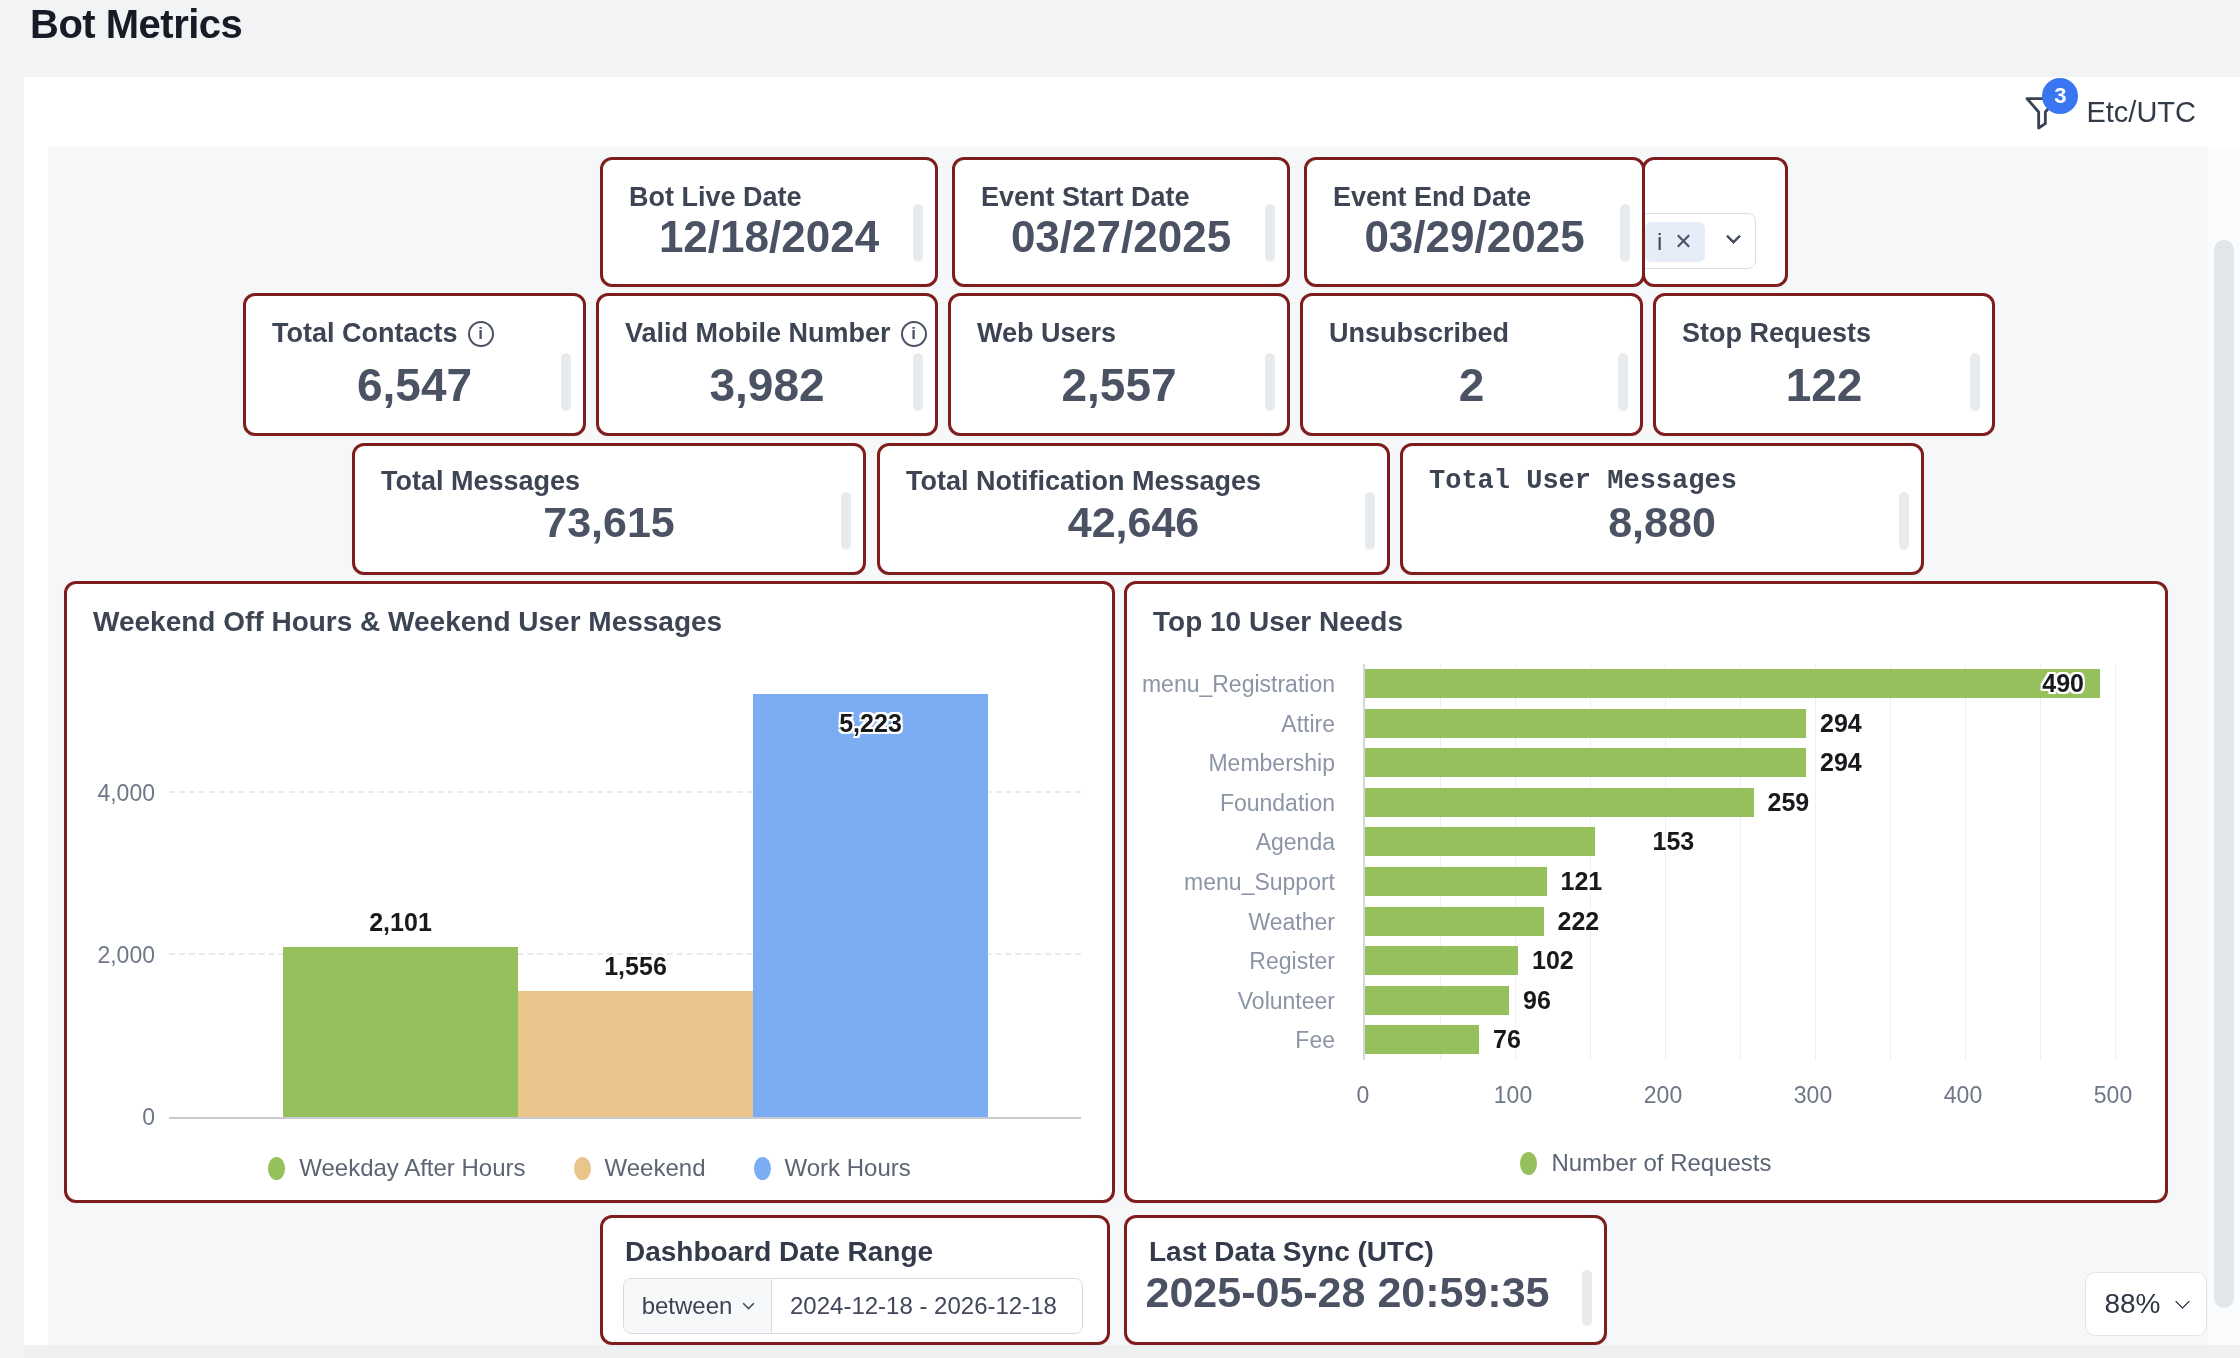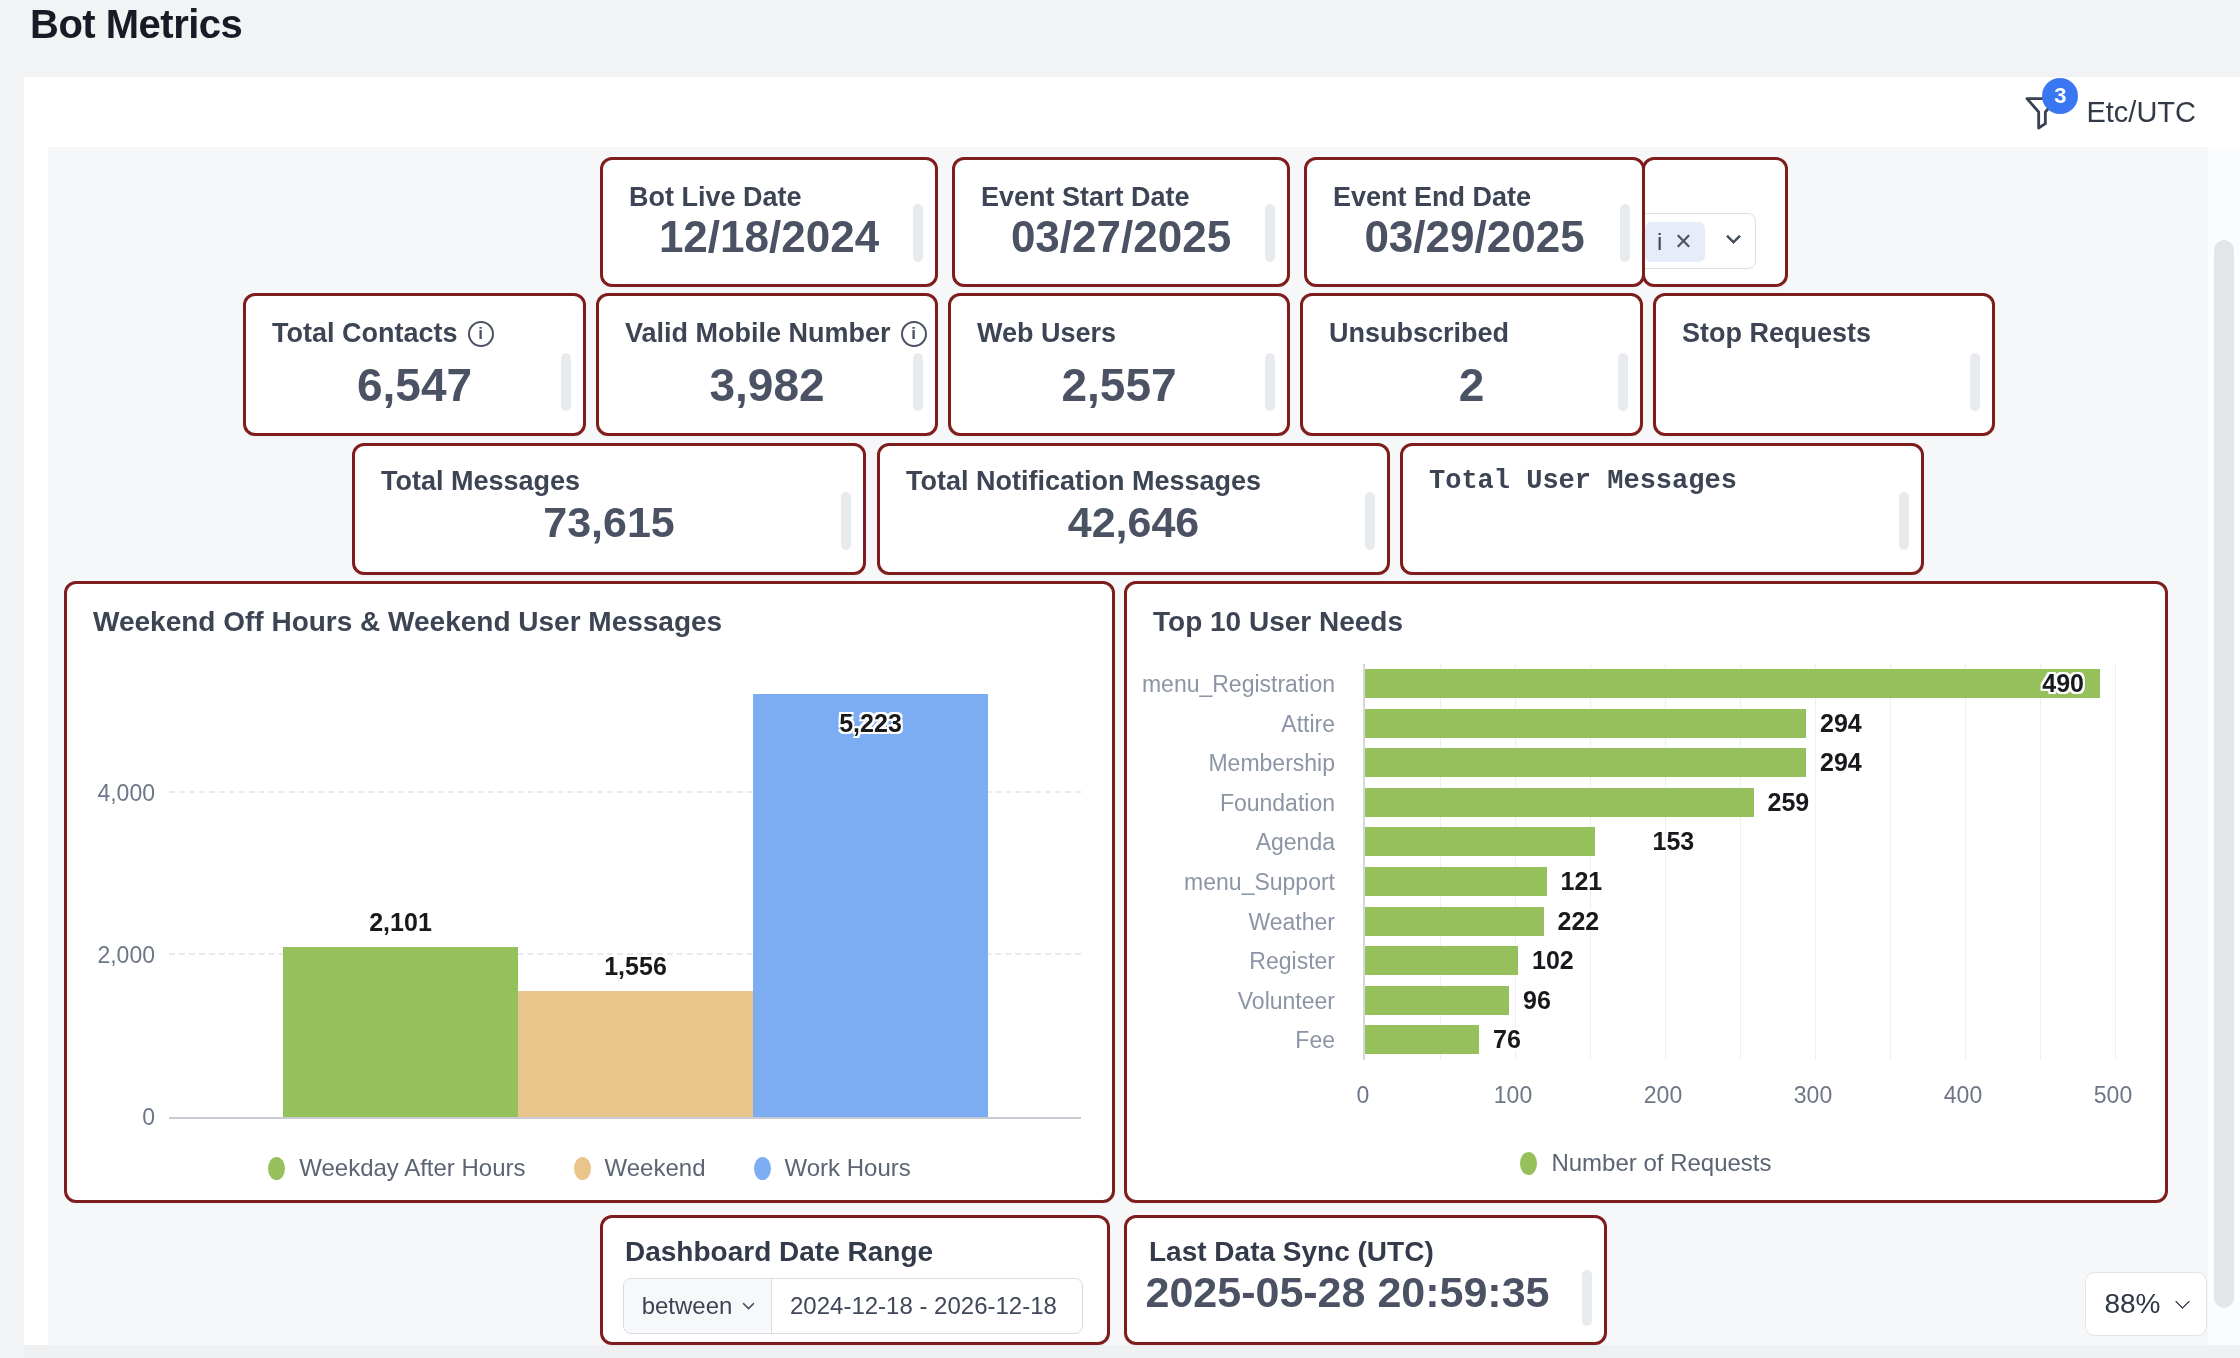--- a/index.html
+++ b/index.html
@@ -149,35 +149,37 @@
   <div class="card-label">
       <span>Unsubscribed</span>
     </div>
   <div class="card-value metric-value">2</div>
   <div class="pill"></div>
 </div>
 <div class="card" style="left:1653px; top:293px; width:342px; height:143px;">
   <div class="card-label">
       <span>Stop Requests</span>
     </div>
+  <div class="card-value metric-value">122</div>
   <div class="pill"></div>
 </div>
 
 <div class="card" style="left:352px; top:443px; width:514px; height:132px;">
   <div class="card-label" style="top:20px;">Total Messages</div>
   <div class="card-value msg-value">73,615</div>
   <div class="pill"></div>
 </div>
 <div class="card" style="left:877px; top:443px; width:513px; height:132px;">
   <div class="card-label" style="top:20px;">Total Notification Messages</div>
   <div class="card-value msg-value">42,646</div>
   <div class="pill"></div>
 </div>
 <div class="card" style="left:1400px; top:443px; width:524px; height:132px;">
   <div class="card-label" style="top:20px;font-family:Liberation Mono, monospace;">Total User Messages</div>
+  <div class="card-value msg-value">8,880</div>
   <div class="pill"></div>
 </div>
 
 <div class="card" style="left:64px; top:581px; width:1051px; height:622px;">
   <div class="chart-title">Weekend Off Hours &amp; Weekend User Messages</div>
   <div class="ylabels">
       <div class="ytick" style="bottom: -12px;">0</div>
       <div class="ytick" style="bottom: 150.063px;">2,000</div>
       <div class="ytick" style="bottom: 312.125px;">4,000</div>
     </div>

